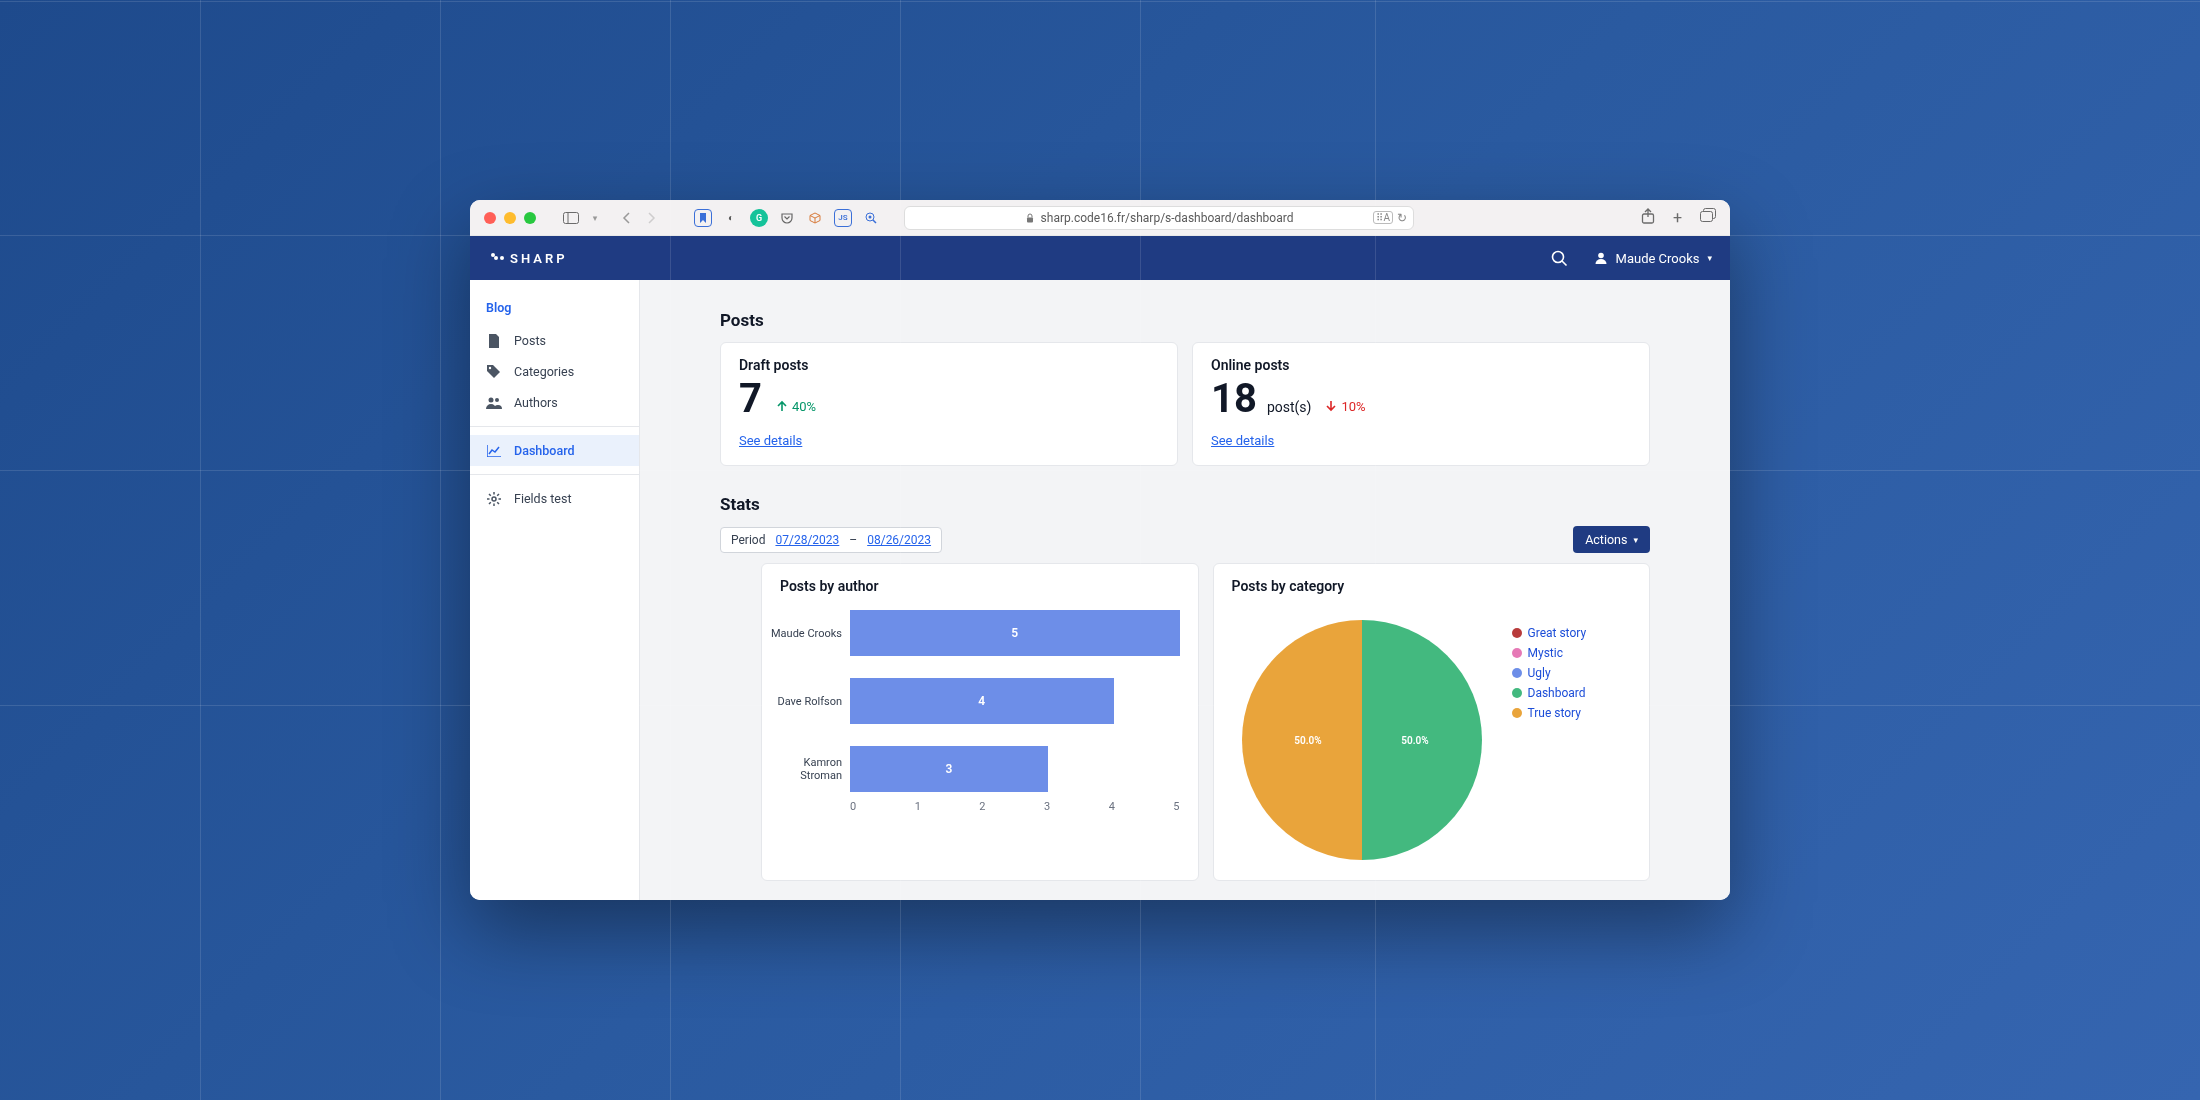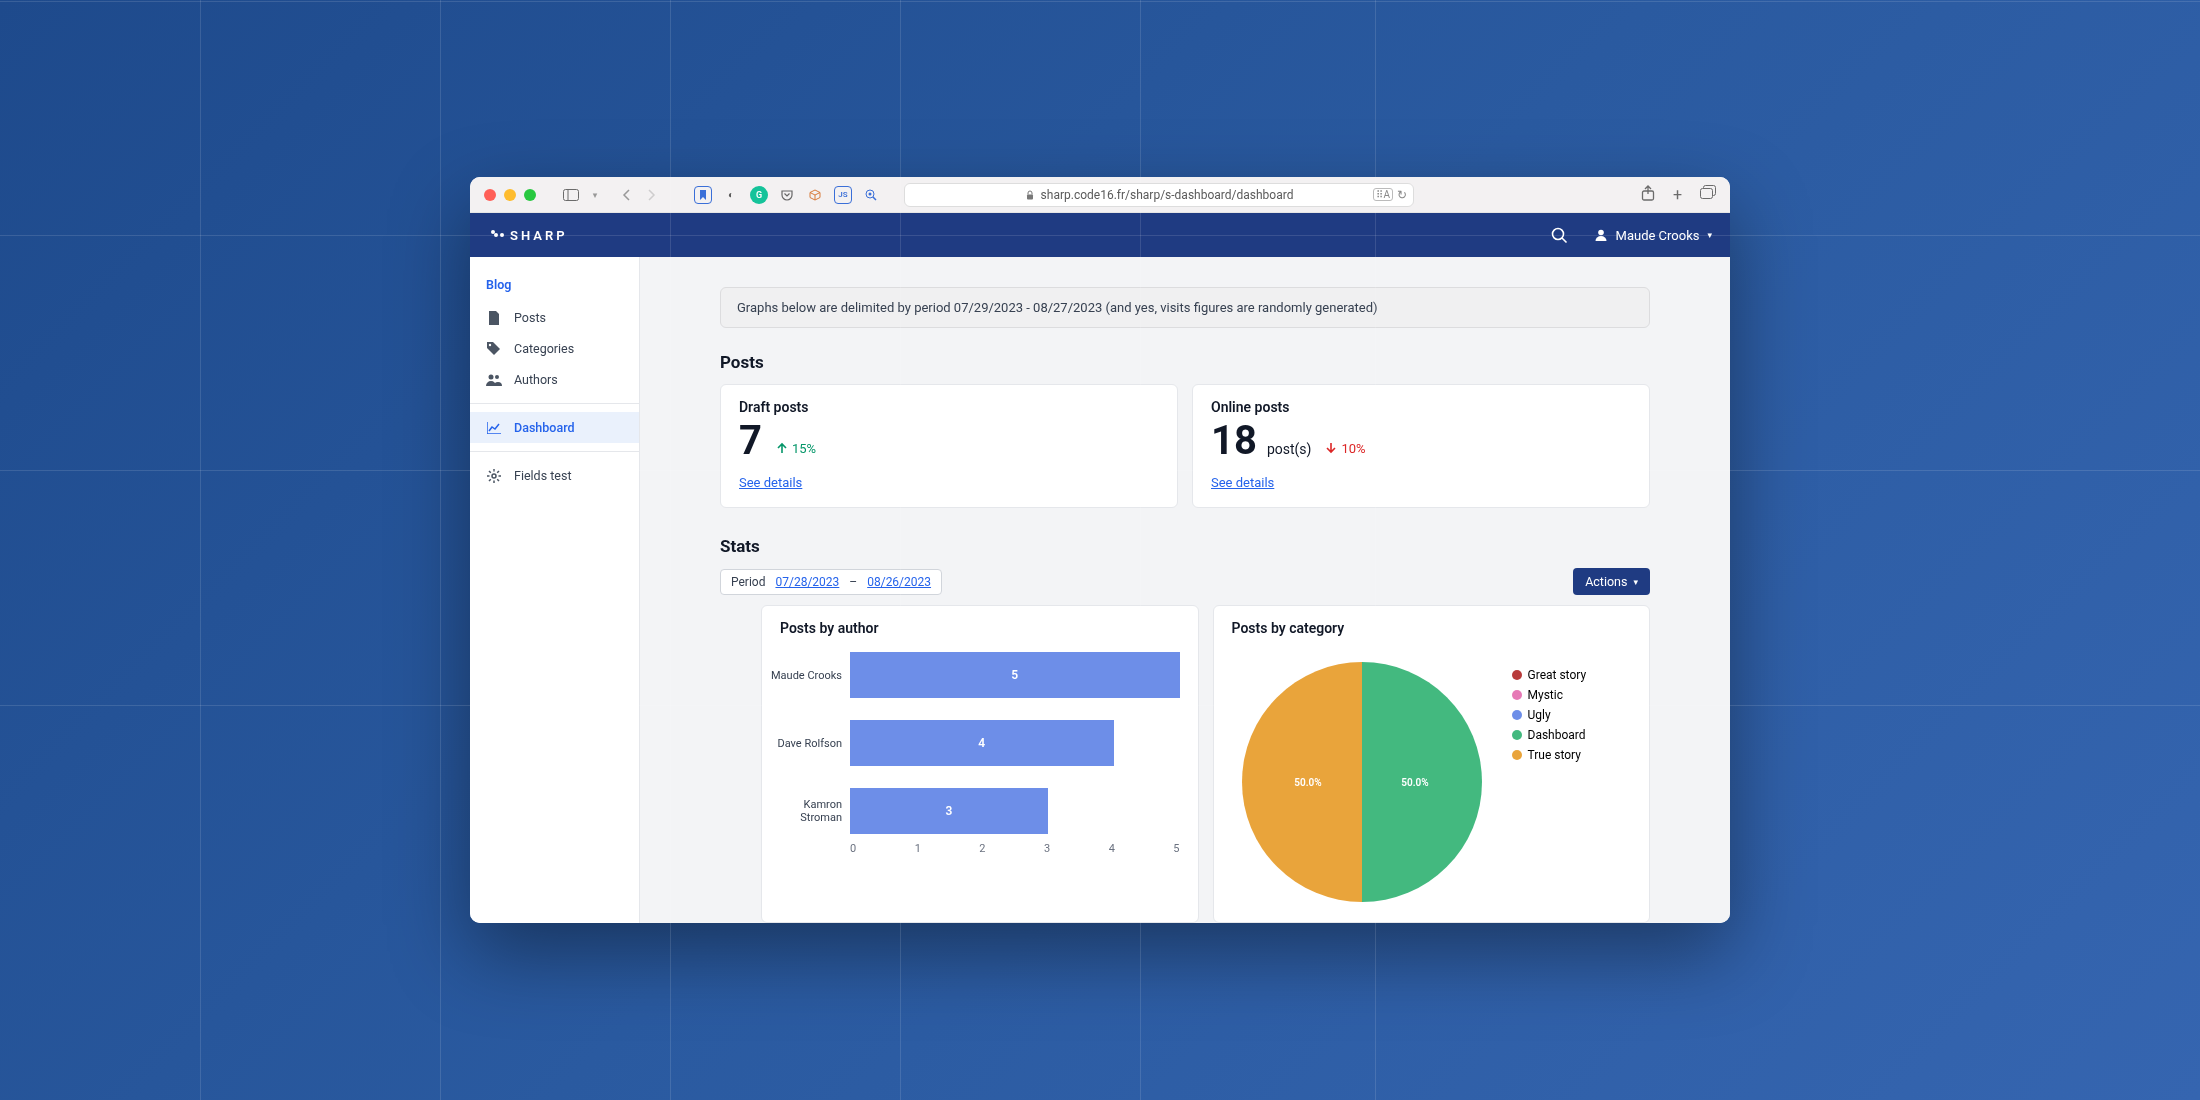--- a/index.html
+++ b/index.html
@@ -68,21 +68,21 @@
 .chart-title { font-size:14px; font-weight:600; color:#111827; margin-bottom: 16px; }
 .hbar-axis { display:flex; justify-content:space-between; font-size:11px; color:#6b7280; padding-left:0; margin-top:-14px; }
 .hbar-area { position:relative; }
 .hbar-area .row { position:relative; height:46px; margin-bottom:22px; }
 .hbar-area .row .catlabel { position:absolute; left:-86px; width:78px; text-align:right; font-size:11px; color:#374151; top:50%; transform:translateY(-50%); }
 .hbar-area .row .bar { position:absolute; left:0; top:0; bottom:0; background:#6d8ee8; display:flex; align-items:center; justify-content:center; color:#fff; font-size:12px; font-weight:600; }
 
 .pie-wrap { display:flex; gap: 30px; align-items:flex-start; padding: 10px 10px 20px; }
 .pie { width: 240px; height: 240px; border-radius:50%; position:relative; }
 .pie-label { position:absolute; color:#fff; font-size:10px; font-weight:600; top:50%; transform:translateY(-50%); }
-.legend { font-size:12px; color:#000000; display:flex; flex-direction:column; gap:6px; padding-top: 6px; }
+.legend { font-size:12px; color:#1d4ed8; display:flex; flex-direction:column; gap:6px; padding-top: 6px; }
 .legend-item { display:flex; align-items:center; gap:6px; }
 .legend-dot { width:10px; height:10px; border-radius:50%; }
 
 svg { display:block; }
 </style>
 </head>
 <body>
 
 <div class="bg-grid">
   <div class="bg-grid-h" style="top:1px"></div>
@@ -260,33 +260,32 @@
             <svg width="14" height="14" viewBox="0 0 14 14">
               <circle cx="7" cy="7" r="2" fill="none" stroke="currentColor" stroke-width="1.5"></circle>
               <path d="M7 0 V2.5 M7 11.5 V14 M0 7 H2.5 M11.5 7 H14 M2 2 L3.8 3.8 M10.2 10.2 L12 12 M12 2 L10.2 3.8 M3.8 10.2 L2 12" stroke="currentColor" stroke-width="1.5"></path>
             </svg>
           </span>
         <span>Fields test</span>
       </div>
     </div>
 
     <div class="main">
-      <div class="notice">Graphs below are delimited by period 07/29/2023 - 08/27/2023 (and yes, visits figures are randomly generated)</div>
 
       <div class="section-title">Posts</div>
       <div class="cards">
         <div class="card">
           <div class="card-label">Draft posts</div>
           <div class="metric-row">
             <span class="metric">7</span>
             <span class="delta up">
               <svg width="12" height="12" viewBox="0 0 12 12">
                   <path d="M6 11 V2 M2 6 L6 2 L10 6" fill="none" stroke="currentColor" stroke-width="1.6"></path>
                 </svg>
-              <span>15%</span>
+              <span>40%</span>
             </span>
           </div>
           <a class="see-details">See details</a>
         </div>
 
         <div class="card">
           <div class="card-label">Online posts</div>
           <div class="metric-row">
             <span class="metric">18</span>
             <span class="unit">post(s)</span>

